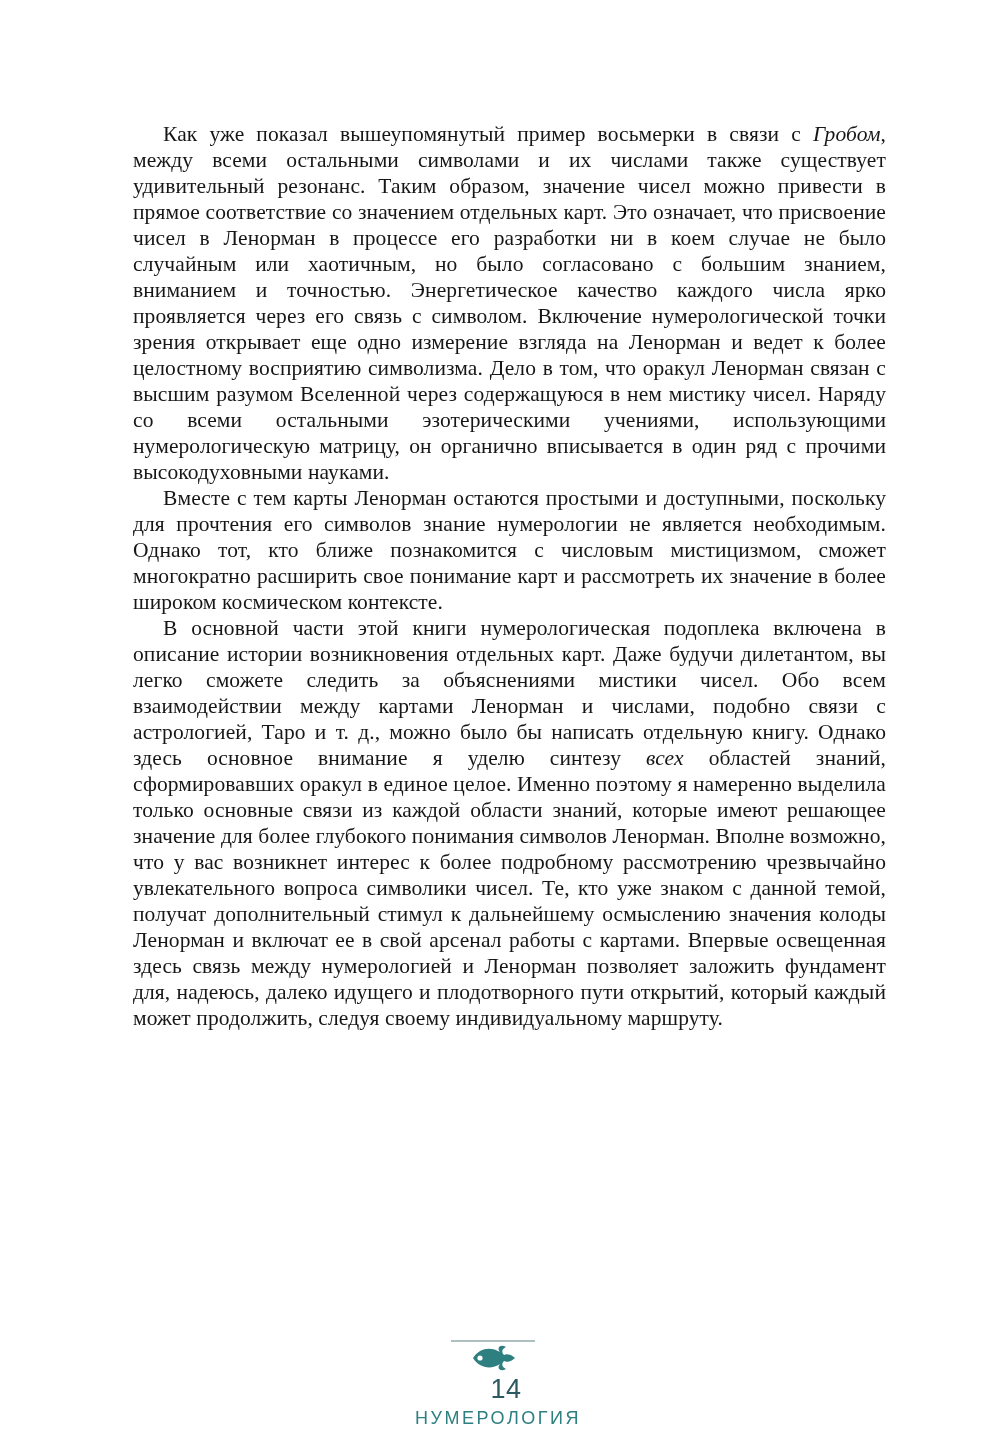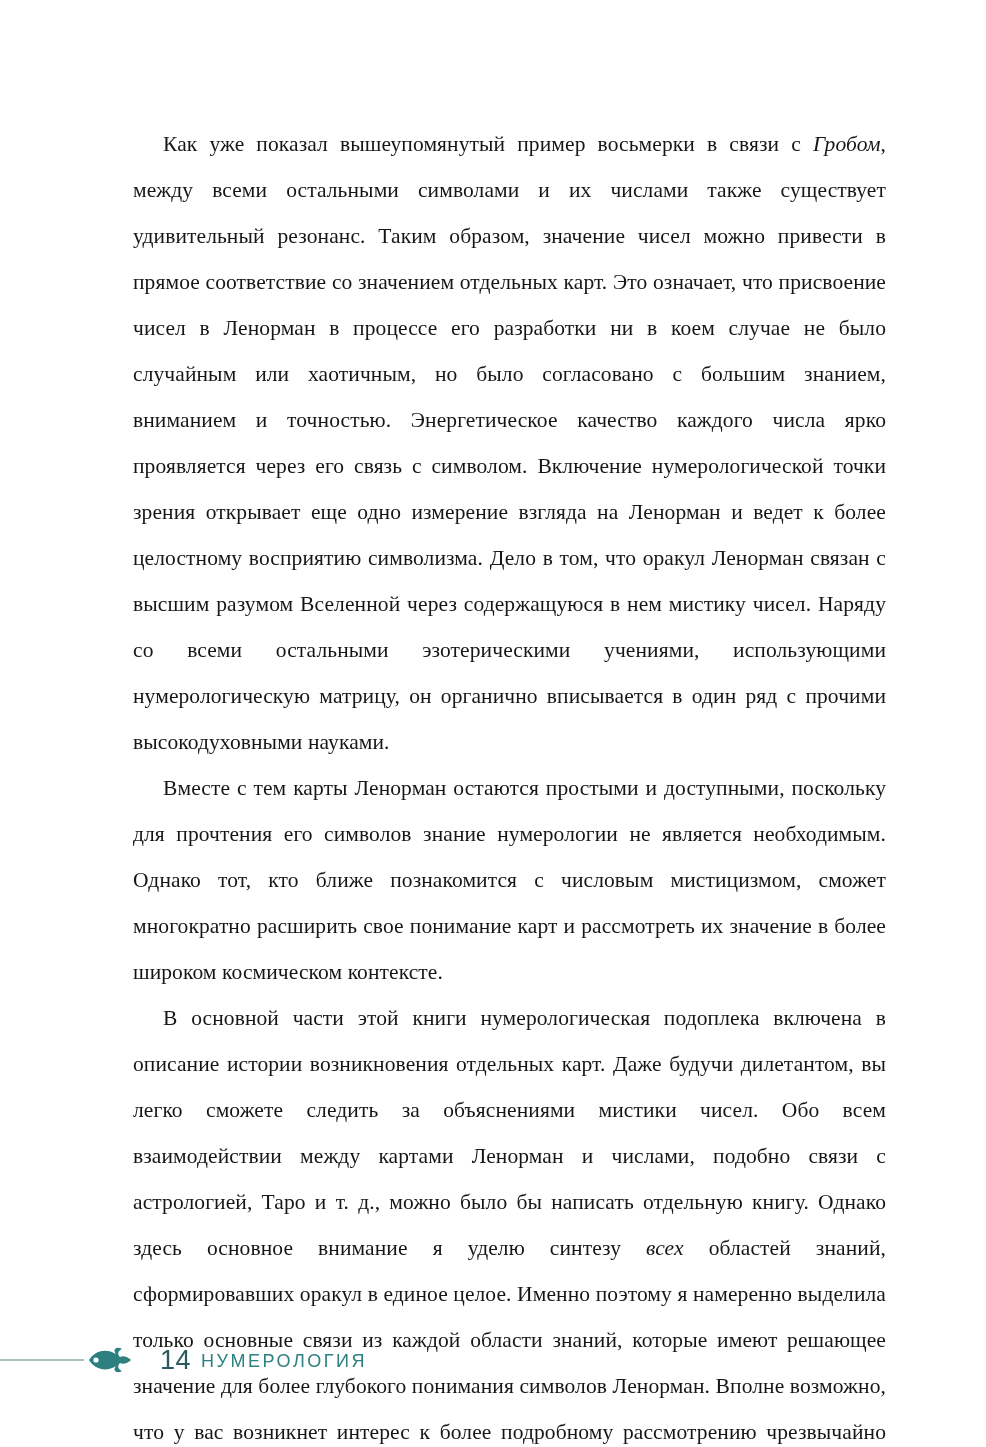--- a/index.html
+++ b/index.html
@@ -18,37 +18,38 @@
   }
   .content {
     position: absolute;
     left: 133px;
     top: 121px;
     width: 753px;
   }
   .content p {
     margin: 0;
     font-size: 21.5px;
-    line-height: 46px;
+    line-height: 26px;
     text-align: justify;
     text-indent: 30px;
     letter-spacing: 0.1px;
   }
   .content p em {
     font-style: italic;
   }
   .footer {
     position: absolute;
     left: 0;
     top: 1340px;
     width: 986px;
     height: 40px;
     display: flex;
     align-items: center;
     font-family: "Liberation Sans", "DejaVu Sans", sans-serif;
+    flex-direction: column;
   }
   .footer-rule {
     width: 84px;
     height: 2px;
     background: #aebfbf;
     flex: 0 0 auto;
   }
   .footer-ornament {
     flex: 0 0 auto;
     margin-left: 2px;

